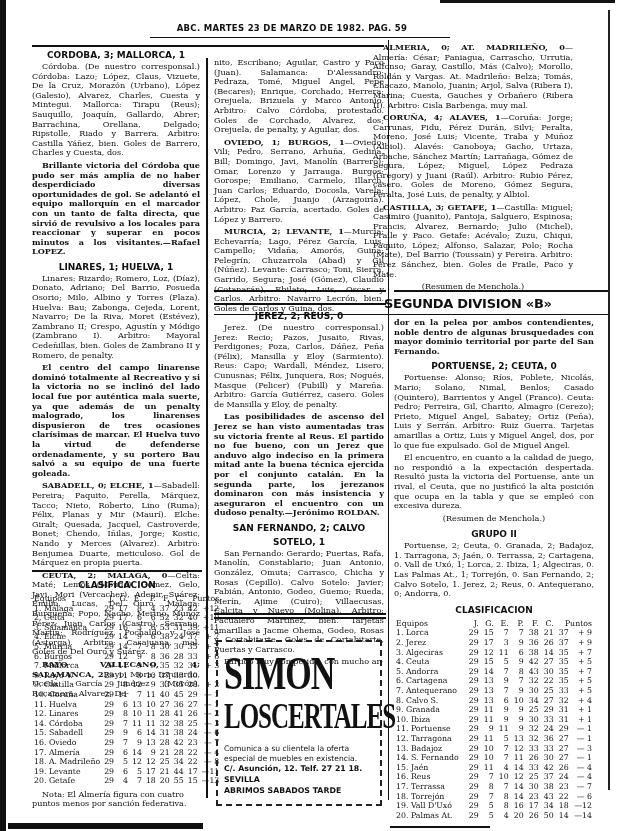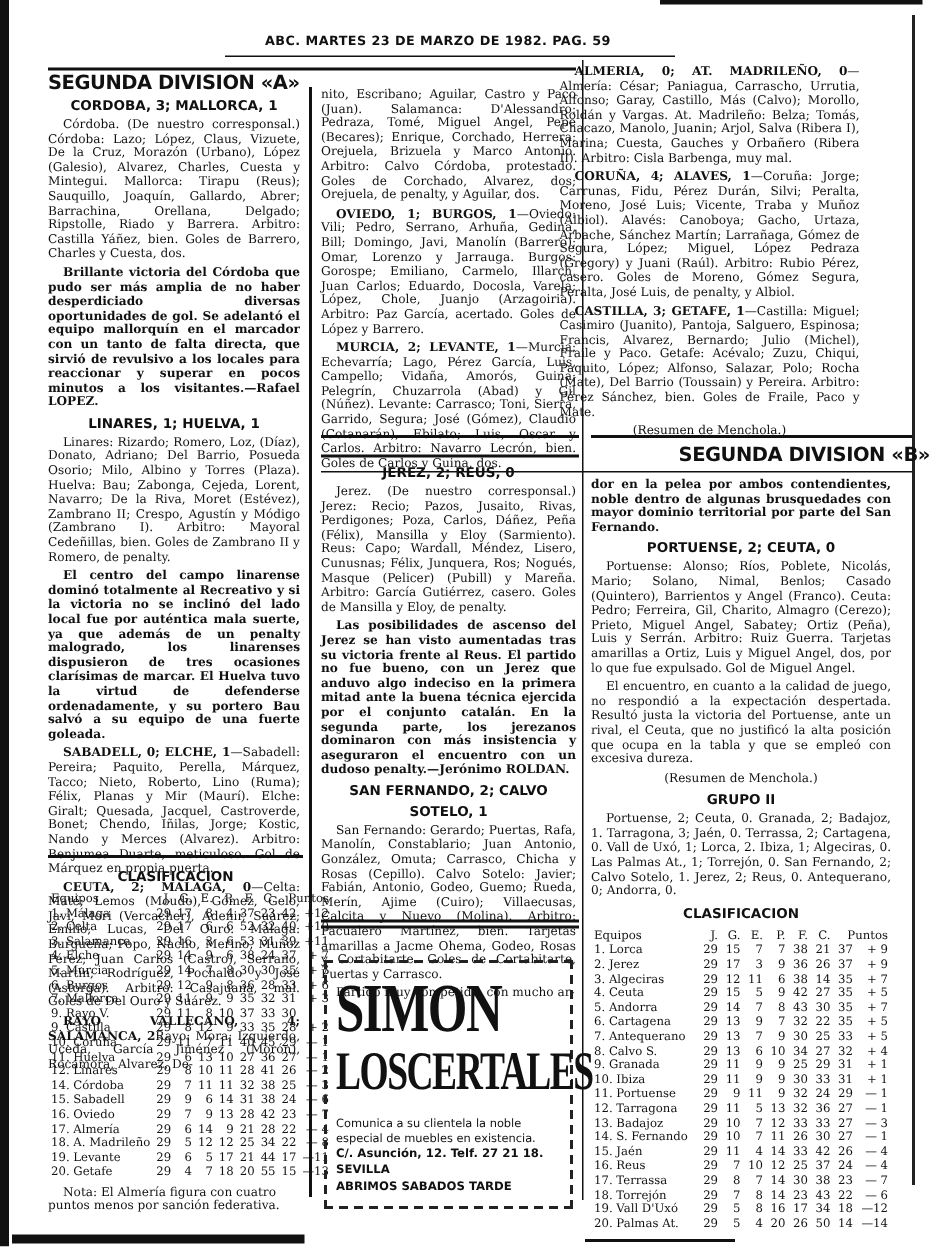--- a/index.html
+++ b/index.html
@@ -35,21 +35,20 @@
 
 <div class="leftbar"></div>
 <div class="topline"></div>
 <div class="rightbar"></div>
 
 <div class="header">ABC. MARTES 23 DE MARZO DE 1982. PAG. 59</div>
 <div class="hline" style="left:150px;top:37px;width:300px;height:1px"></div>
 
 <div class="hline" style="left:32px;top:45px;width:352px"></div>
 <div class="col" style="left:32px;top:48px;width:168px">
-  <div class="h1">SEGUNDA DIVISION «A»</div>
   <div class="h2">CORDOBA, 3; MALLORCA, 1</div>
   <p>Córdoba. (De nuestro corresponsal.) Córdoba: Lazo; López, Claus, Vizuete, De la Cruz, Morazón (Urbano), López (Galesio), Alvarez, Charles, Cuesta y Mintegui. Mallorca: Tirapu (Reus); Sauquillo, Joaquín, Gallardo, Abrer; Barrachina, Orellana, Delgado; Ripstolle, Riado y Barrera. Arbitro: Castilla Yáñez, bien. Goles de Barrero, Charles y Cuesta, dos.</p>
   <p class="bold">Brillante victoria del Córdoba que pudo ser más amplia de no haber desperdiciado diversas oportunidades de gol. Se adelantó el equipo mallorquín en el marcador con un tanto de falta directa, que sirvió de revulsivo a los locales para reaccionar y superar en pocos minutos a los visitantes.—Rafael LOPEZ.</p>
   <div class="h2">LINARES, 1; HUELVA, 1</div>
   <p>Linares: Rizardo; Romero, Loz, (Díaz), Donato, Adriano; Del Barrio, Posueda Osorio; Milo, Albino y Torres (Plaza). Huelva: Bau; Zabonga, Cejeda, Lorent, Navarro; De la Riva, Moret (Estévez), Zambrano II; Crespo, Agustín y Módigo (Zambrano I). Arbitro: Mayoral Cedeñillas, bien. Goles de Zambrano II y Romero, de penalty.</p>
   <p class="bold">El centro del campo linarense dominó totalmente al Recreativo y si la victoria no se inclinó del lado local fue por auténtica mala suerte, ya que además de un penalty malogrado, los linarenses dispusieron de tres ocasiones clarísimas de marcar. El Huelva tuvo la virtud de defenderse ordenadamente, y su portero Bau salvó a su equipo de una fuerte goleada.</p>
   <p><span class="lead">SABADELL, 0; ELCHE, 1</span><span>—Sabadell: Pereira; Paquito, Perella, Márquez, Tacco; Nieto, Roberto, Lino (Ruma); Félix, Planas y Mir (Maurí). Elche: Giralt; Quesada, Jacquel, Castroverde, Bonet; Chendo, Iñilas, Jorge; Kostic, Nando y Merces (Alvarez). Arbitro: Benjumea Duarte, meticuloso. Gol de Márquez en propia puerta.</span></p>
   <p><span class="lead">CEUTA, 2; MALAGA, 0</span><span>—Celta: Maté; Lemos (Moudo), Gómez, Gelo, Javi, Mori (Vercacher), Adenir, Suárez; Emilio, Lucas, Del Ouro. Málaga: Burgueña; Popo, Nacho, Merino, Muñoz Pérez; Juan Carlos (Castro), Serrano, Martín; Rodríguez, Pochaldo y José (Astorga). Arbitro: Casajuana, mal. Goles de Del Ouro y Suárez.</span></p>
   <p><span class="lead">RAYO VALLECANO, 4; SALAMANCA, 2</span><span>Rayo: Mora; Izquierdo, Uceda, García Jiménez (Morón), Rocamora, Alvarez, De-</span></p>
 </div>
@@ -301,35 +300,35 @@
   <div class="h2">SAN FERNANDO, 2; CALVO SOTELO, 1</div>
   <p>San Fernando: Gerardo; Puertas, Rafa, Manolín, Constablario; Juan Antonio, González, Omuta; Carrasco, Chicha y Rosas (Cepillo). Calvo Sotelo: Javier; Fabián, Antonio, Godeo, Guemo; Rueda, Merín, Ajime (Cuiro); Villaecusas, Calcita y Nuevo (Molina). Arbitro: Pacualero Martínez, bien. Tarjetas amarillas a Jacme Ohema, Godeo, Rosas y Cortabitarte. Goles de Cortabitarte, Puertas y Carrasco.</p>
   <p>Partido muy competido, con mucho ar-</p>
 </div>
 <div class="hline" style="left:214px;top:613px;width:172px"></div>
 <div class="hline" style="left:214px;top:617px;width:172px"></div>
 
 <div class="ad">
   <div class="big">SIMON</div>
   <div class="big2">LOSCERTALES</div>
-  <div class="txt">Comunica a su clientela la noble especial de muebles en existencia.</div>
+  <div class="txt">Comunica a su clientela la oferta especial de muebles en existencia.</div>
   <div class="txtb">C/. Asunción, 12. Telf. 27 21 18.</div>
   <div class="txtb">SEVILLA</div>
   <div class="txtb">ABRIMOS SABADOS TARDE</div>
 </div>
 
 <div class="vrule" style="left:388px;top:40px;height:760px;width:1px"></div>
 <div class="col" style="left:373px;top:43px;width:200px">
   <p><span class="lead">ALMERIA, 0; AT. MADRILEÑO, 0</span><span>—Almería: César; Paniagua, Carrascho, Urrutia, Alfonso; Garay, Castillo, Más (Calvo); Morollo, Roldán y Vargas. At. Madrileño: Belza; Tomás, Chacazo, Manolo, Juanin; Arjol, Salva (Ribera I), Marina; Cuesta, Gauches y Orbañero (Ribera II). Arbitro: Cisla Barbenga, muy mal.</span></p>
   <p><span class="lead">CORUÑA, 4; ALAVES, 1</span><span>—Coruña: Jorge; Carrunas, Fidu, Pérez Durán, Silvi; Peralta, Moreno, José Luis; Vicente, Traba y Muñoz (Albiol). Alavés: Canoboya; Gacho, Urtaza, Arbache, Sánchez Martín; Larrañaga, Gómez de Segura, López; Miguel, López Pedraza (Gregory) y Juani (Raúl). Arbitro: Rubio Pérez, casero. Goles de Moreno, Gómez Segura, Peralta, José Luis, de penalty, y Albiol.</span></p>
   <p><span class="lead">CASTILLA, 3; GETAFE, 1</span><span>—Castilla: Miguel; Casimiro (Juanito), Pantoja, Salguero, Espinosa; Francis, Alvarez, Bernardo; Julio (Michel), Fraile y Paco. Getafe: Acévalo; Zuzu, Chiqui, Paquito, López; Alfonso, Salazar, Polo; Rocha (Mate), Del Barrio (Toussain) y Pereira. Arbitro: Pérez Sánchez, bien. Goles de Fraile, Paco y Mate.</span></p>
   <div class="right">(Resumen de Menchola.)</div>
 </div>
 <div class="hline" style="left:394px;top:290px;width:214px"></div>
-<div class="h1" style="position:absolute;left:408px;top:296px;width:212px;text-align:right">SEGUNDA DIVISION «B»</div>
+<div class="h1" style="position:absolute;left:384px;top:296px;width:212px;text-align:left">SEGUNDA DIVISION «B»</div>
 <div class="hline" style="left:214px;top:314px;width:394px;height:1px"></div>
 <div class="col" style="left:394px;top:318px;width:200px">
   <p class="bold" style="text-indent:0">dor en la pelea por ambos contendientes, noble dentro de algunas brusquedades con mayor dominio territorial por parte del San Fernando.</p>
   <div class="h2">PORTUENSE, 2; CEUTA, 0</div>
   <p>Portuense: Alonso; Ríos, Poblete, Nicolás, Mario; Solano, Nimal, Benlos; Casado (Quintero), Barrientos y Angel (Franco). Ceuta: Pedro; Ferreira, Gil, Charito, Almagro (Cerezo); Prieto, Miguel Angel, Sabatey; Ortiz (Peña), Luis y Serrán. Arbitro: Ruiz Guerra. Tarjetas amarillas a Ortiz, Luis y Miguel Angel, dos, por lo que fue expulsado. Gol de Miguel Angel.</p>
   <p>El encuentro, en cuanto a la calidad de juego, no respondió a la expectación despertada. Resultó justa la victoria del Portuense, ante un rival, el Ceuta, que no justificó la alta posición que ocupa en la tabla y que se empleó con excesiva dureza.</p>
   <div class="right">(Resumen de Menchola.)</div>
   <div class="h2">GRUPO II</div>
   <p>Portuense, 2; Ceuta, 0. Granada, 2; Badajoz, 1. Tarragona, 3; Jaén, 0. Terrassa, 2; Cartagena, 0. Vall de Uxó, 1; Lorca, 2. Ibiza, 1; Algeciras, 0. Las Palmas At., 1; Torrejón, 0. San Fernando, 2; Calvo Sotelo, 1. Jerez, 2; Reus, 0. Antequerano, 0; Andorra, 0.</p>
   <div class="h2" style="margin-top:4px">CLASIFICACION</div>

